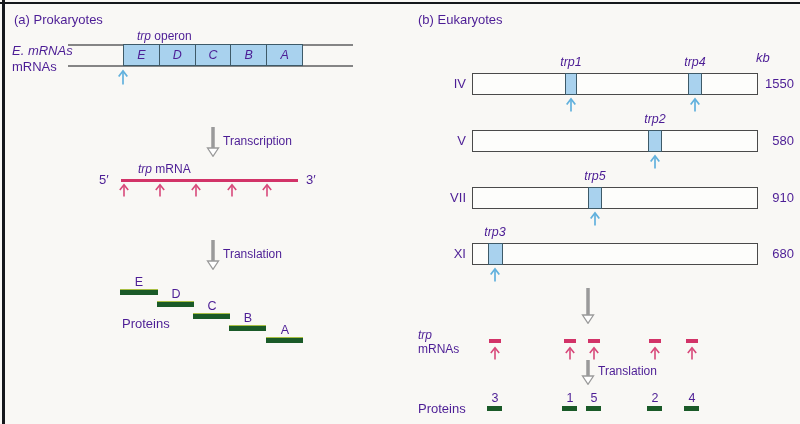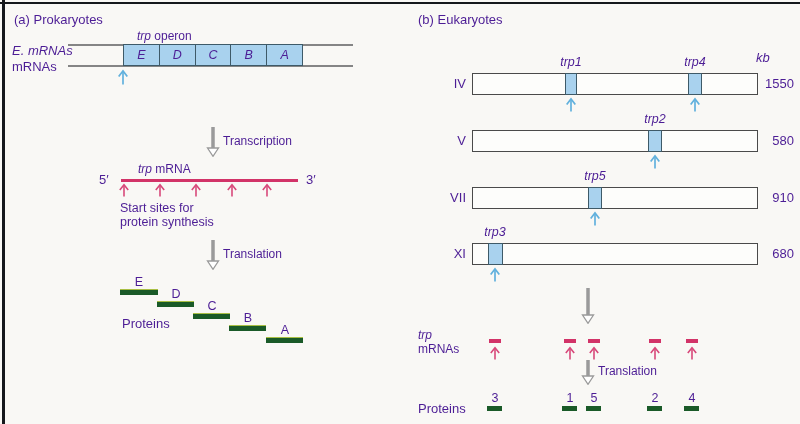--- a/index.html
+++ b/index.html
@@ -104,24 +104,20 @@
       </svg></span>
   <span class="arr" style="left:226px;top:183px;"><svg width="12" height="14" viewBox="0 0 12 14">
         <line x1="6" y1="13.5" x2="6" y2="2.5" stroke="#d8487a" stroke-width="1.6"></line>
         <polyline points="1.8,7 6,1.7 10.2,7" fill="none" stroke="#d8487a" stroke-width="1.6"></polyline>
       </svg></span>
   <span class="arr" style="left:261px;top:183px;"><svg width="12" height="14" viewBox="0 0 12 14">
         <line x1="6" y1="13.5" x2="6" y2="2.5" stroke="#d8487a" stroke-width="1.6"></line>
         <polyline points="1.8,7 6,1.7 10.2,7" fill="none" stroke="#d8487a" stroke-width="1.6"></polyline>
       </svg></span>
 
-  <div class="note" style="left:120px;top:201px;">
-    <div>Start sites for</div>
-    <div>protein synthesis</div>
-  </div>
 
   <span class="arr" style="left:205px;top:240px;">
     <svg width="16" height="30" viewBox="0 0 16 30">
         <line x1="8" y1="0" x2="8" y2="21" stroke="#9a9a9a" stroke-width="3.5"></line>
         <polygon points="2.5,21 13.5,21 8,29.3" fill="#ffffff" stroke="#9a9a9a" stroke-width="1.3"></polygon>
       </svg>
   </span>
   <div class="lbl small" style="left:223px;top:247px;">Translation</div>
 
   <div class="bar-lab" style="left:120px;top:275px;">E</div>

